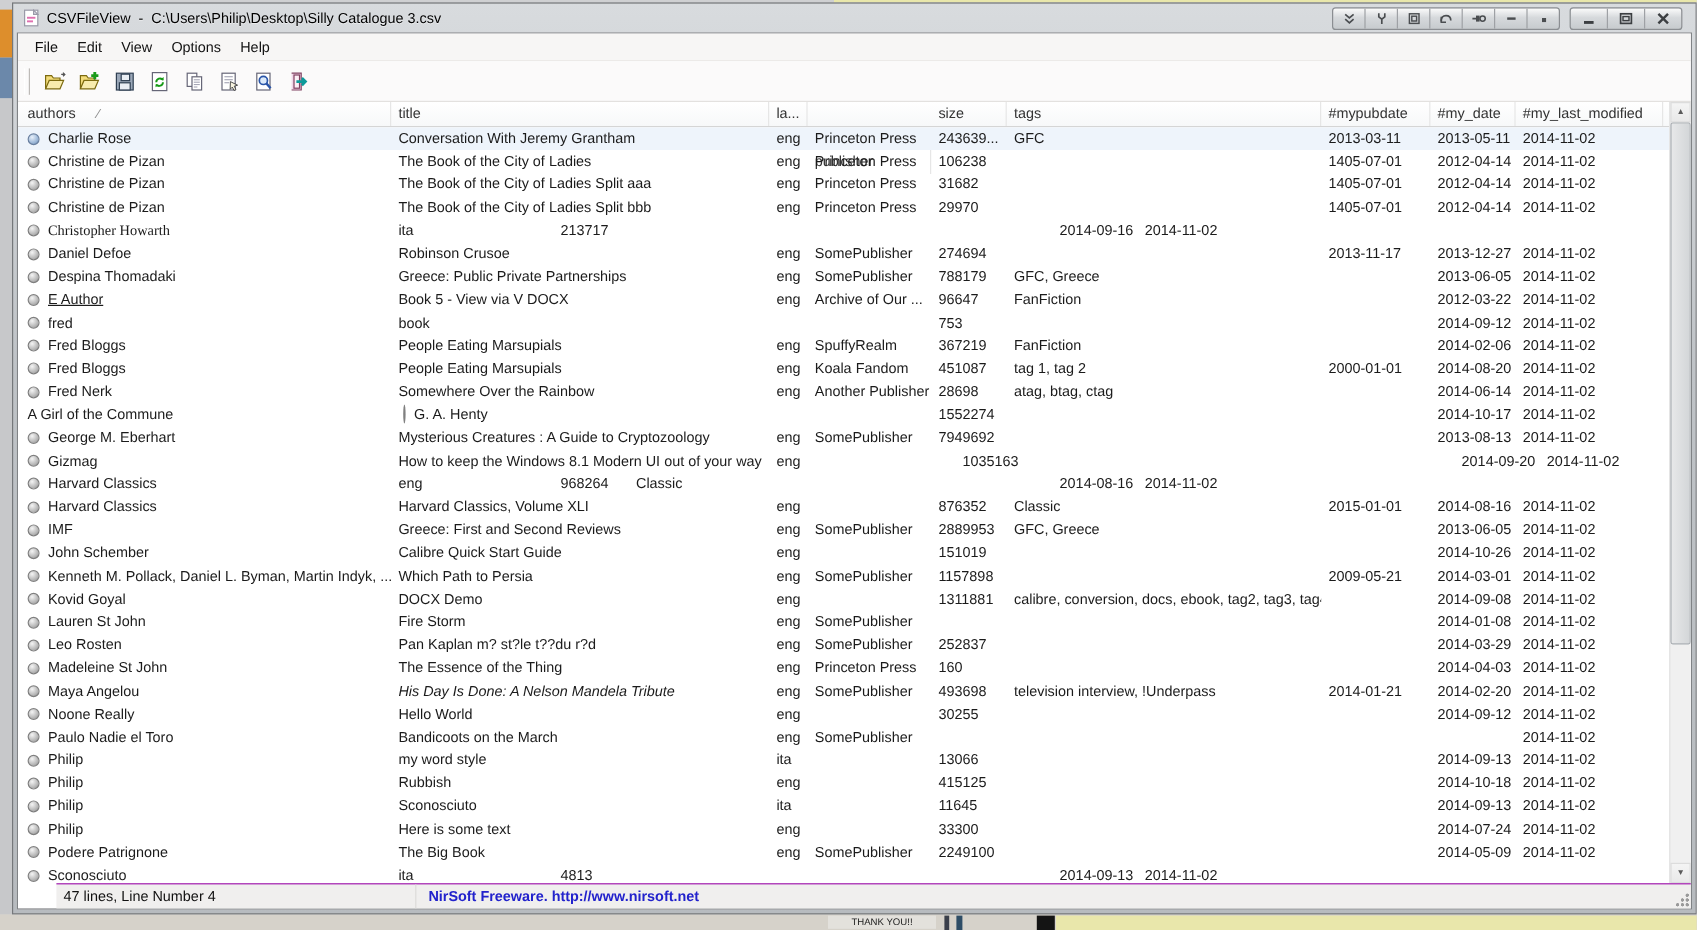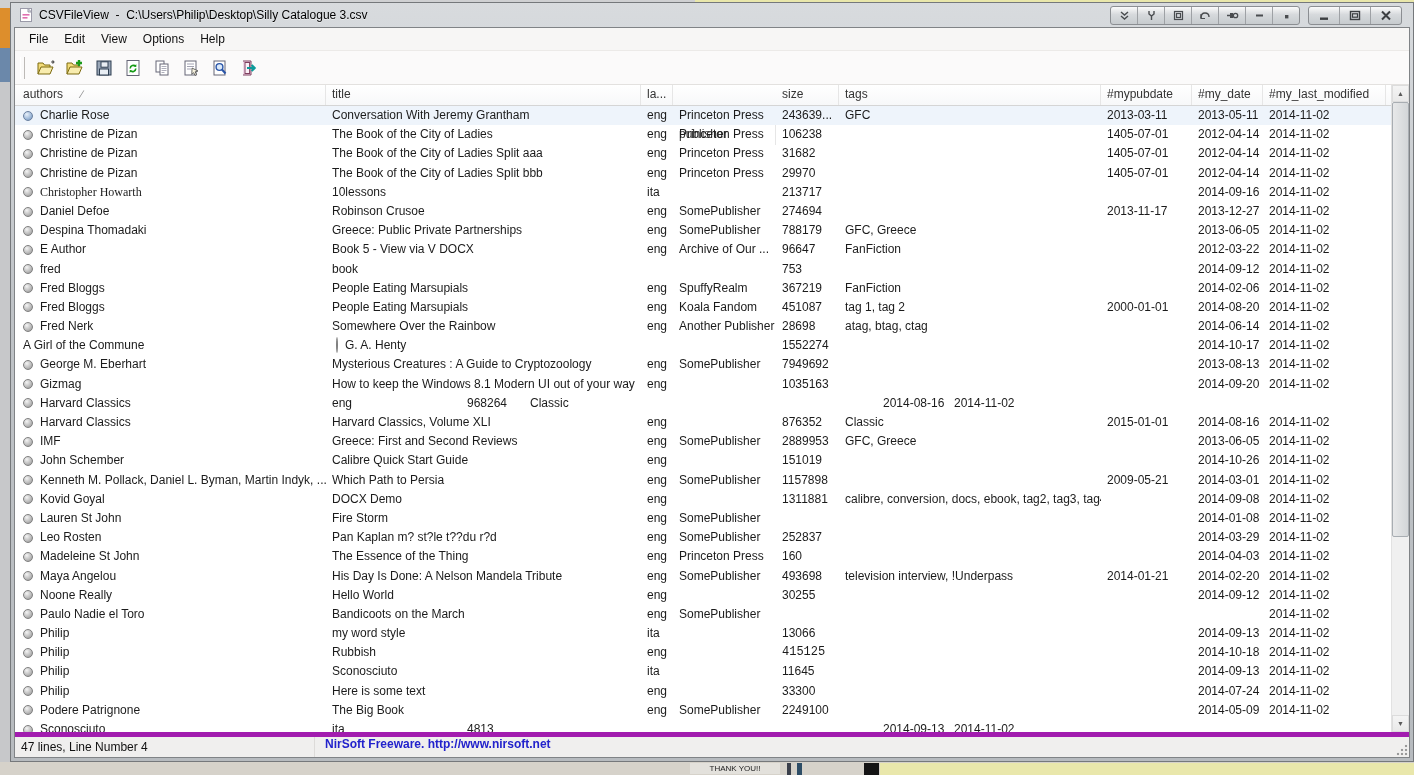--- a/index.html
+++ b/index.html
@@ -69,22 +69,22 @@
   
   .vscroll{width:17px;flex:0 0 auto;background:#f0f0f0;border-left:1px solid #e2e2e2;
            display:flex;flex-direction:column;}
   .sbtn{height:17px;flex:0 0 auto;background:linear-gradient(#f4f4f4,#e9e9e9);border:1px solid #dcdcdc;
         box-sizing:border-box;display:flex;align-items:center;justify-content:center;
         color:#5a5a5a;font-size:7px;line-height:7px;}
   .sthumb{margin:0;height:435px;background:linear-gradient(90deg,#e7e8e9,#d3d6d8);
           border:1px solid #a8adb2;border-radius:2px;box-sizing:border-box;}
 
   
-  .statusbar{height:20px;flex:0 0 auto;background:#f0efee;border-top:5px solid #a21caf;
-             display:flex;position:relative;}
+  .statusbar{height:20px;flex:0 0 auto;background:#f0efee;border-top:1px solid #a21caf;
+             display:flex;align-items:center;position:relative;margin-left:32px;}
   .status-left{width:300px;padding-left:6px;box-sizing:border-box;border-right:1px solid #dddbd9;
                height:100%;display:flex;align-items:center;color:#111;}
   .status-brand{padding-left:10px;font-weight:bold;}
   .resize-grip{position:absolute;right:1px;bottom:1px;width:13px;height:13px;
      background:
        radial-gradient(circle at 11px 11px,#9a9a9a 1.2px,transparent 1.6px),
        radial-gradient(circle at 7px 11px,#9a9a9a 1.2px,transparent 1.6px),
        radial-gradient(circle at 11px 7px,#9a9a9a 1.2px,transparent 1.6px),
        radial-gradient(circle at 3px 11px,#9a9a9a 1.2px,transparent 1.6px),
        radial-gradient(circle at 7px 7px,#9a9a9a 1.2px,transparent 1.6px),
@@ -321,21 +321,20 @@
                 <div class="cell" style="width: 262px;"><span></span></div>
                 <div class="cell" style="width: 91px;"><span>1405-07-01</span></div>
                 <div class="cell" style="width: 71px;"><span>2012-04-14</span></div>
                 <div class="cell" style="width: 123px;"><span>2014-11-02</span></div>
               </div>
               <div class="row">
                 <div class="cell" style="width: 311px; font-family: Liberation Serif, serif;">
                   <span class="row-icon"></span>
                   <span>Christopher Howarth</span>
                 </div>
-                <div class="cell" style="width: 315px;"><span>10lessons</span></div>
                 <div class="cell" style="width: 32px;"><span>ita</span></div>
                 <div class="cell" style="width: 103px;"><span></span></div>
                 <div class="cell" style="width: 63px;"><span>213717</span></div>
                 <div class="cell" style="width: 262px;"><span></span></div>
                 <div class="cell" style="width: 91px;"><span></span></div>
                 <div class="cell" style="width: 71px;"><span>2014-09-16</span></div>
                 <div class="cell" style="width: 123px;"><span>2014-11-02</span></div>
               </div>
               <div class="row">
                 <div class="cell" style="width: 311px;">
@@ -359,21 +358,21 @@
                 <div class="cell" style="width: 315px;"><span>Greece: Public Private Partnerships</span></div>
                 <div class="cell" style="width: 32px;"><span>eng</span></div>
                 <div class="cell" style="width: 103px;"><span>SomePublisher</span></div>
                 <div class="cell" style="width: 63px;"><span>788179</span></div>
                 <div class="cell" style="width: 262px;"><span>GFC, Greece</span></div>
                 <div class="cell" style="width: 91px;"><span></span></div>
                 <div class="cell" style="width: 71px;"><span>2013-06-05</span></div>
                 <div class="cell" style="width: 123px;"><span>2014-11-02</span></div>
               </div>
               <div class="row">
-                <div class="cell" style="width: 311px;">
+                <div class="cell" style="width: 311px; text-decoration: underline;">
                   <span class="row-icon"></span>
                   <span>E Author</span>
                 </div>
                 <div class="cell" style="width: 315px;"><span>Book 5 - View via V DOCX</span></div>
                 <div class="cell" style="width: 32px;"><span>eng</span></div>
                 <div class="cell" style="width: 103px;"><span>Archive of Our ...</span></div>
                 <div class="cell" style="width: 63px;"><span>96647</span></div>
                 <div class="cell" style="width: 262px;"><span>FanFiction</span></div>
                 <div class="cell" style="width: 91px;"><span></span></div>
                 <div class="cell" style="width: 71px;"><span>2012-03-22</span></div>
@@ -464,21 +463,21 @@
                 <div class="cell" style="width: 123px;"><span>2014-11-02</span></div>
               </div>
               <div class="row">
                 <div class="cell" style="width: 311px;">
                   <span class="row-icon"></span>
                   <span>Gizmag</span>
                 </div>
                 <div class="cell" style="width: 315px;"><span>How to keep the Windows 8.1 Modern UI out of your way</span></div>
                 <div class="cell" style="width: 32px;"><span>eng</span></div>
                 <div class="cell" style="width: 103px;"><span></span></div>
-                <div class="cell" style="width: 63px;"><span>1035163</span></div>
+                <div class="cell" style="width: 63px; margin-left: 20px;"><span>1035163</span></div>
                 <div class="cell" style="width: 262px;"><span></span></div>
                 <div class="cell" style="width: 91px;"><span></span></div>
                 <div class="cell" style="width: 71px;"><span>2014-09-20</span></div>
                 <div class="cell" style="width: 123px;"><span>2014-11-02</span></div>
               </div>
               <div class="row">
                 <div class="cell" style="width: 311px;">
                   <span class="row-icon"></span>
                   <span>Harvard Classics</span>
                 </div>
@@ -600,21 +599,21 @@
                 <div class="cell" style="width: 262px;"><span></span></div>
                 <div class="cell" style="width: 91px;"><span></span></div>
                 <div class="cell" style="width: 71px;"><span>2014-04-03</span></div>
                 <div class="cell" style="width: 123px;"><span>2014-11-02</span></div>
               </div>
               <div class="row">
                 <div class="cell" style="width: 311px;">
                   <span class="row-icon"></span>
                   <span>Maya Angelou</span>
                 </div>
-                <div class="cell" style="width: 315px;"><span>His Day Is Done: A Nelson Mandela Tribute</span></div>
+                <div class="cell" style="width: 315px; font-style: italic;"><span>His Day Is Done: A Nelson Mandela Tribute</span></div>
                 <div class="cell" style="width: 32px;"><span>eng</span></div>
                 <div class="cell" style="width: 103px;"><span>SomePublisher</span></div>
                 <div class="cell" style="width: 63px;"><span>493698</span></div>
                 <div class="cell" style="width: 262px;"><span>television interview, !Underpass</span></div>
                 <div class="cell" style="width: 91px;"><span>2014-01-21</span></div>
                 <div class="cell" style="width: 71px;"><span>2014-02-20</span></div>
                 <div class="cell" style="width: 123px;"><span>2014-11-02</span></div>
               </div>
               <div class="row">
                 <div class="cell" style="width: 311px;">
@@ -659,21 +658,21 @@
                 <div class="cell" style="width: 123px;"><span>2014-11-02</span></div>
               </div>
               <div class="row">
                 <div class="cell" style="width: 311px;">
                   <span class="row-icon"></span>
                   <span>Philip</span>
                 </div>
                 <div class="cell" style="width: 315px;"><span>Rubbish</span></div>
                 <div class="cell" style="width: 32px;"><span>eng</span></div>
                 <div class="cell" style="width: 103px;"><span></span></div>
-                <div class="cell" style="width: 63px; font-family: Liberation Mono, monospace;"><span>415125</span></div>
+                <div class="cell" style="width: 63px;"><span>415125</span></div>
                 <div class="cell" style="width: 262px;"><span></span></div>
                 <div class="cell" style="width: 91px;"><span></span></div>
                 <div class="cell" style="width: 71px;"><span>2014-10-18</span></div>
                 <div class="cell" style="width: 123px;"><span>2014-11-02</span></div>
               </div>
               <div class="row">
                 <div class="cell" style="width: 311px;">
                   <span class="row-icon"></span>
                   <span>Philip</span>
                 </div>

